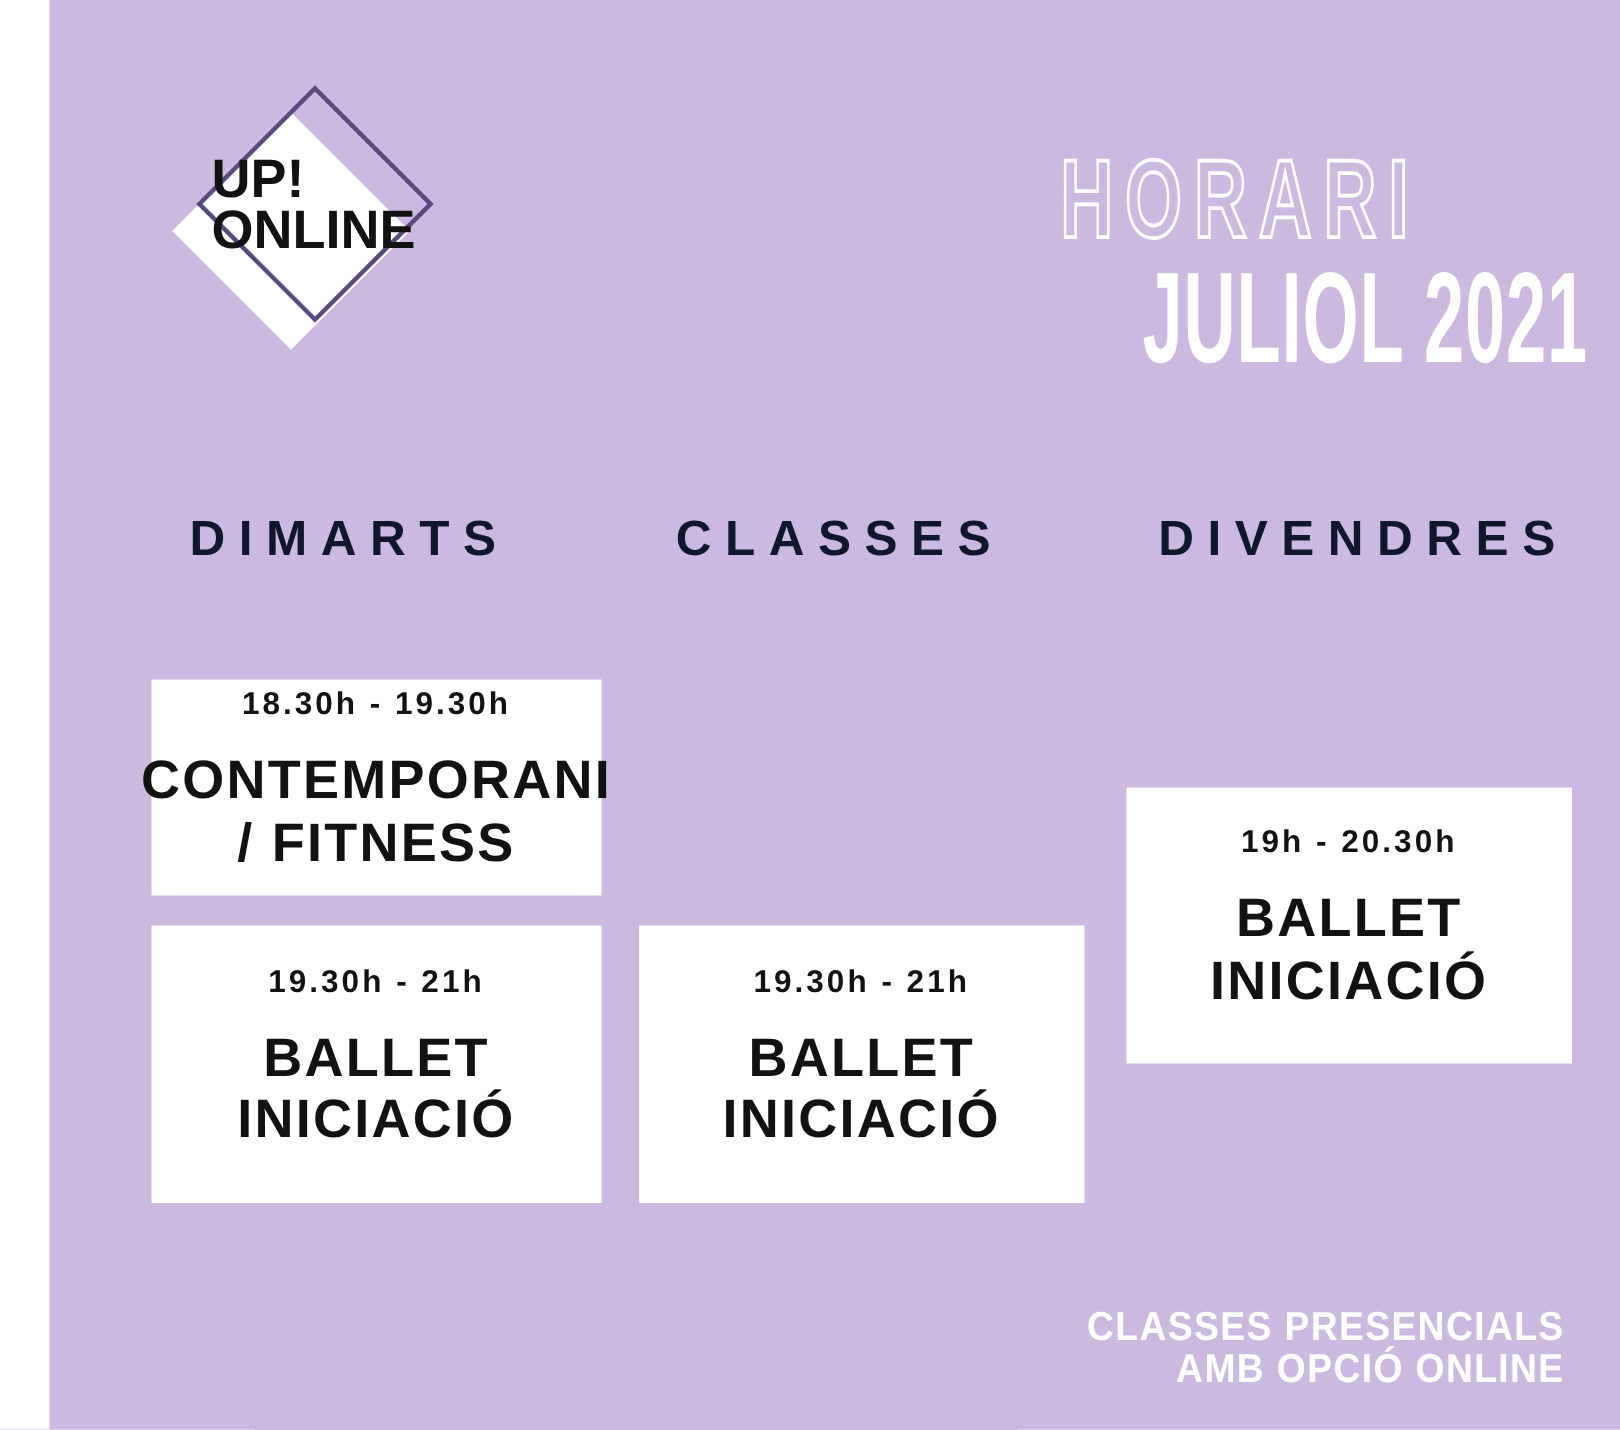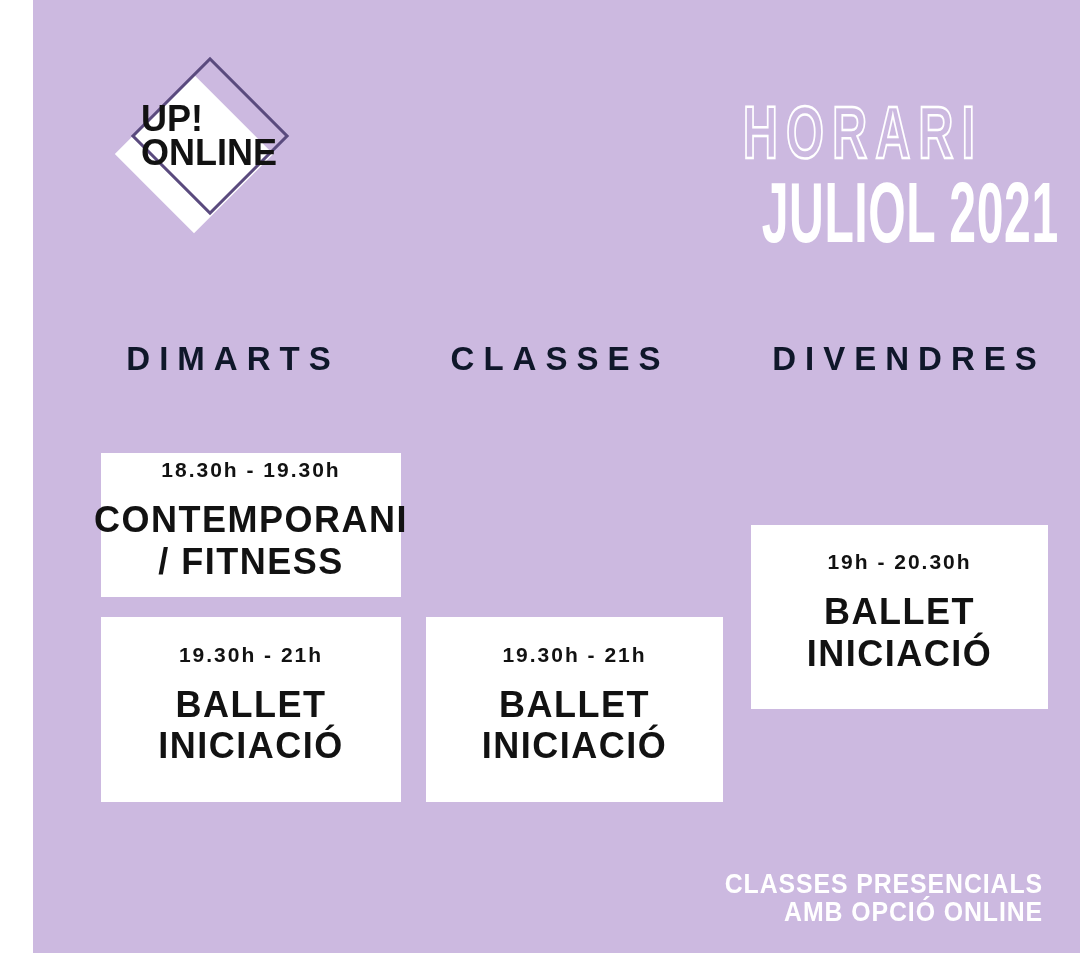--- a/index.html
+++ b/index.html
@@ -24,21 +24,21 @@
     border:3px solid #5a4a7e;transform:rotate(45deg);z-index:2;
   }
   .logo-text{
     position:absolute;left:30px;top:32px;z-index:3;
     color:#121212;font-weight:bold;font-size:36px;line-height:0.95;
     letter-spacing:0px;
   }
   .logo-text div{white-space:nowrap;}
 
   
-  .header{position:absolute;left:612px;top:96px;width:400px;text-align:right;}
+  .header{position:absolute;left:612px;top:96px;width:400px;text-align:left;}
   .header-title{
     display:inline-block;
     font-size:74px;font-weight:bold;letter-spacing:12px;
     color:transparent;-webkit-text-stroke:2.5px #ffffff;
     transform:scaleX(0.66);transform-origin:50% 50%;
     white-space:nowrap;line-height:1.0;
   }
   .header-subtitle{
     display:inline-block;margin-top:2px;
     font-size:86px;font-weight:bold;letter-spacing:1px;

